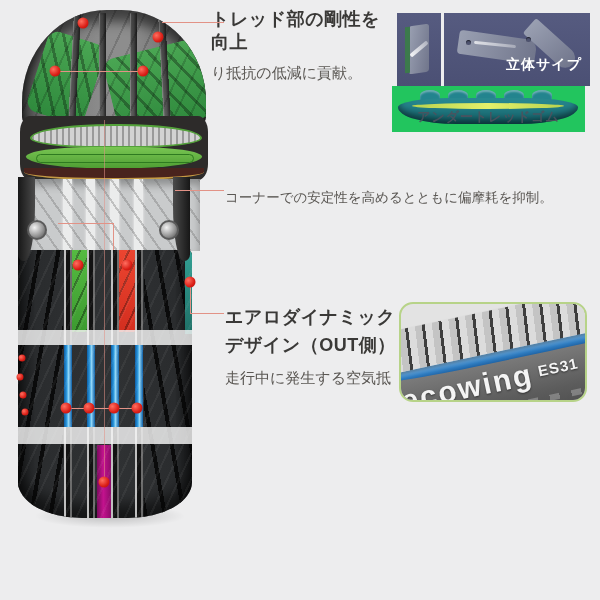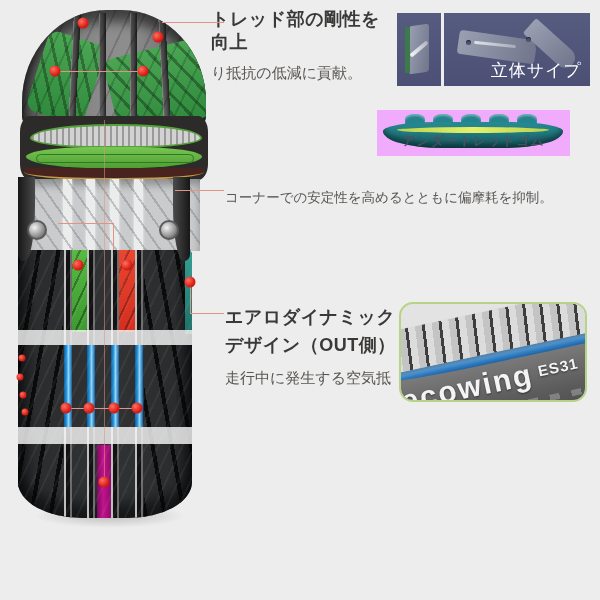--- a/index.html
+++ b/index.html
@@ -86,27 +86,27 @@
      background:linear-gradient(90deg,#7c0b5e,#c3128e 45%,#8d0c6a);}
   .band{position:absolute;background:rgba(246,246,246,.82);z-index:5;}
 
   #shadow{left:34px;top:504px;width:152px;height:24px;border-radius:50%;z-index:0;
      background:radial-gradient(ellipse, rgba(0,0,0,.20), rgba(0,0,0,0) 70%);}
 
   
   .navy{background:linear-gradient(180deg,#565b80,#4b5074);}
   #panelA{left:397px;top:13px;width:44px;height:73px;overflow:hidden;}
   #panelB{left:444px;top:13px;width:146px;height:73px;overflow:hidden;}
-  #panelB .cap{position:absolute;right:8px;bottom:4px;color:#fff;font-size:17px;font-weight:normal;letter-spacing:1px;}
+  #panelB .cap{position:absolute;right:8px;bottom:12px;color:#fff;font-size:14px;font-weight:bold;letter-spacing:1px;}
   .block3d{position:absolute;background:linear-gradient(100deg,#9aa0b2,#70758b);border-radius:3px;}
   .blockedge{position:absolute;background:#3c7a4c;}
   .slash{position:absolute;background:linear-gradient(90deg,rgba(255,255,255,.9),rgba(255,255,255,.4));border-radius:3px;}
   .holedot{position:absolute;width:5px;height:5px;border-radius:50%;background:#4e536f;box-shadow:inset 0 1px 1px rgba(0,0,0,.6);}
 
-  #utarea{left:377px;top:86px;width:193px;height:46px;background:#f0abfc;overflow:hidden;margin-top:24px;}
+  #utarea{left:392px;top:86px;width:193px;height:46px;background:#22c55e;overflow:hidden;}
   .bumprow{position:absolute;left:28px;top:4px;width:138px;display:flex;gap:8px;}
   .bump{width:20px;height:10px;border-radius:55% 55% 0 0;background:#23848e;box-shadow:inset 0 2px 2px rgba(255,255,255,.35);}
   #utbody{position:absolute;left:6px;top:12px;width:180px;height:26px;
      border-radius:45% 45% 50% 50% / 55% 55% 100% 100%;
      background:linear-gradient(180deg,#2a8e96,#135a62);box-shadow:inset 0 -4px 6px rgba(0,0,0,.45);}
   #utlayer{position:absolute;left:14px;top:5px;width:152px;height:6px;border-radius:50%;
      background:linear-gradient(90deg,#b8d24e,#e4f06a 50%,#b8d24e);}
   #utcap{position:absolute;left:0;top:22px;width:100%;text-align:center;
      color:#4d525e;font-size:13px;font-weight:bold;letter-spacing:1px;opacity:.9;}
 

